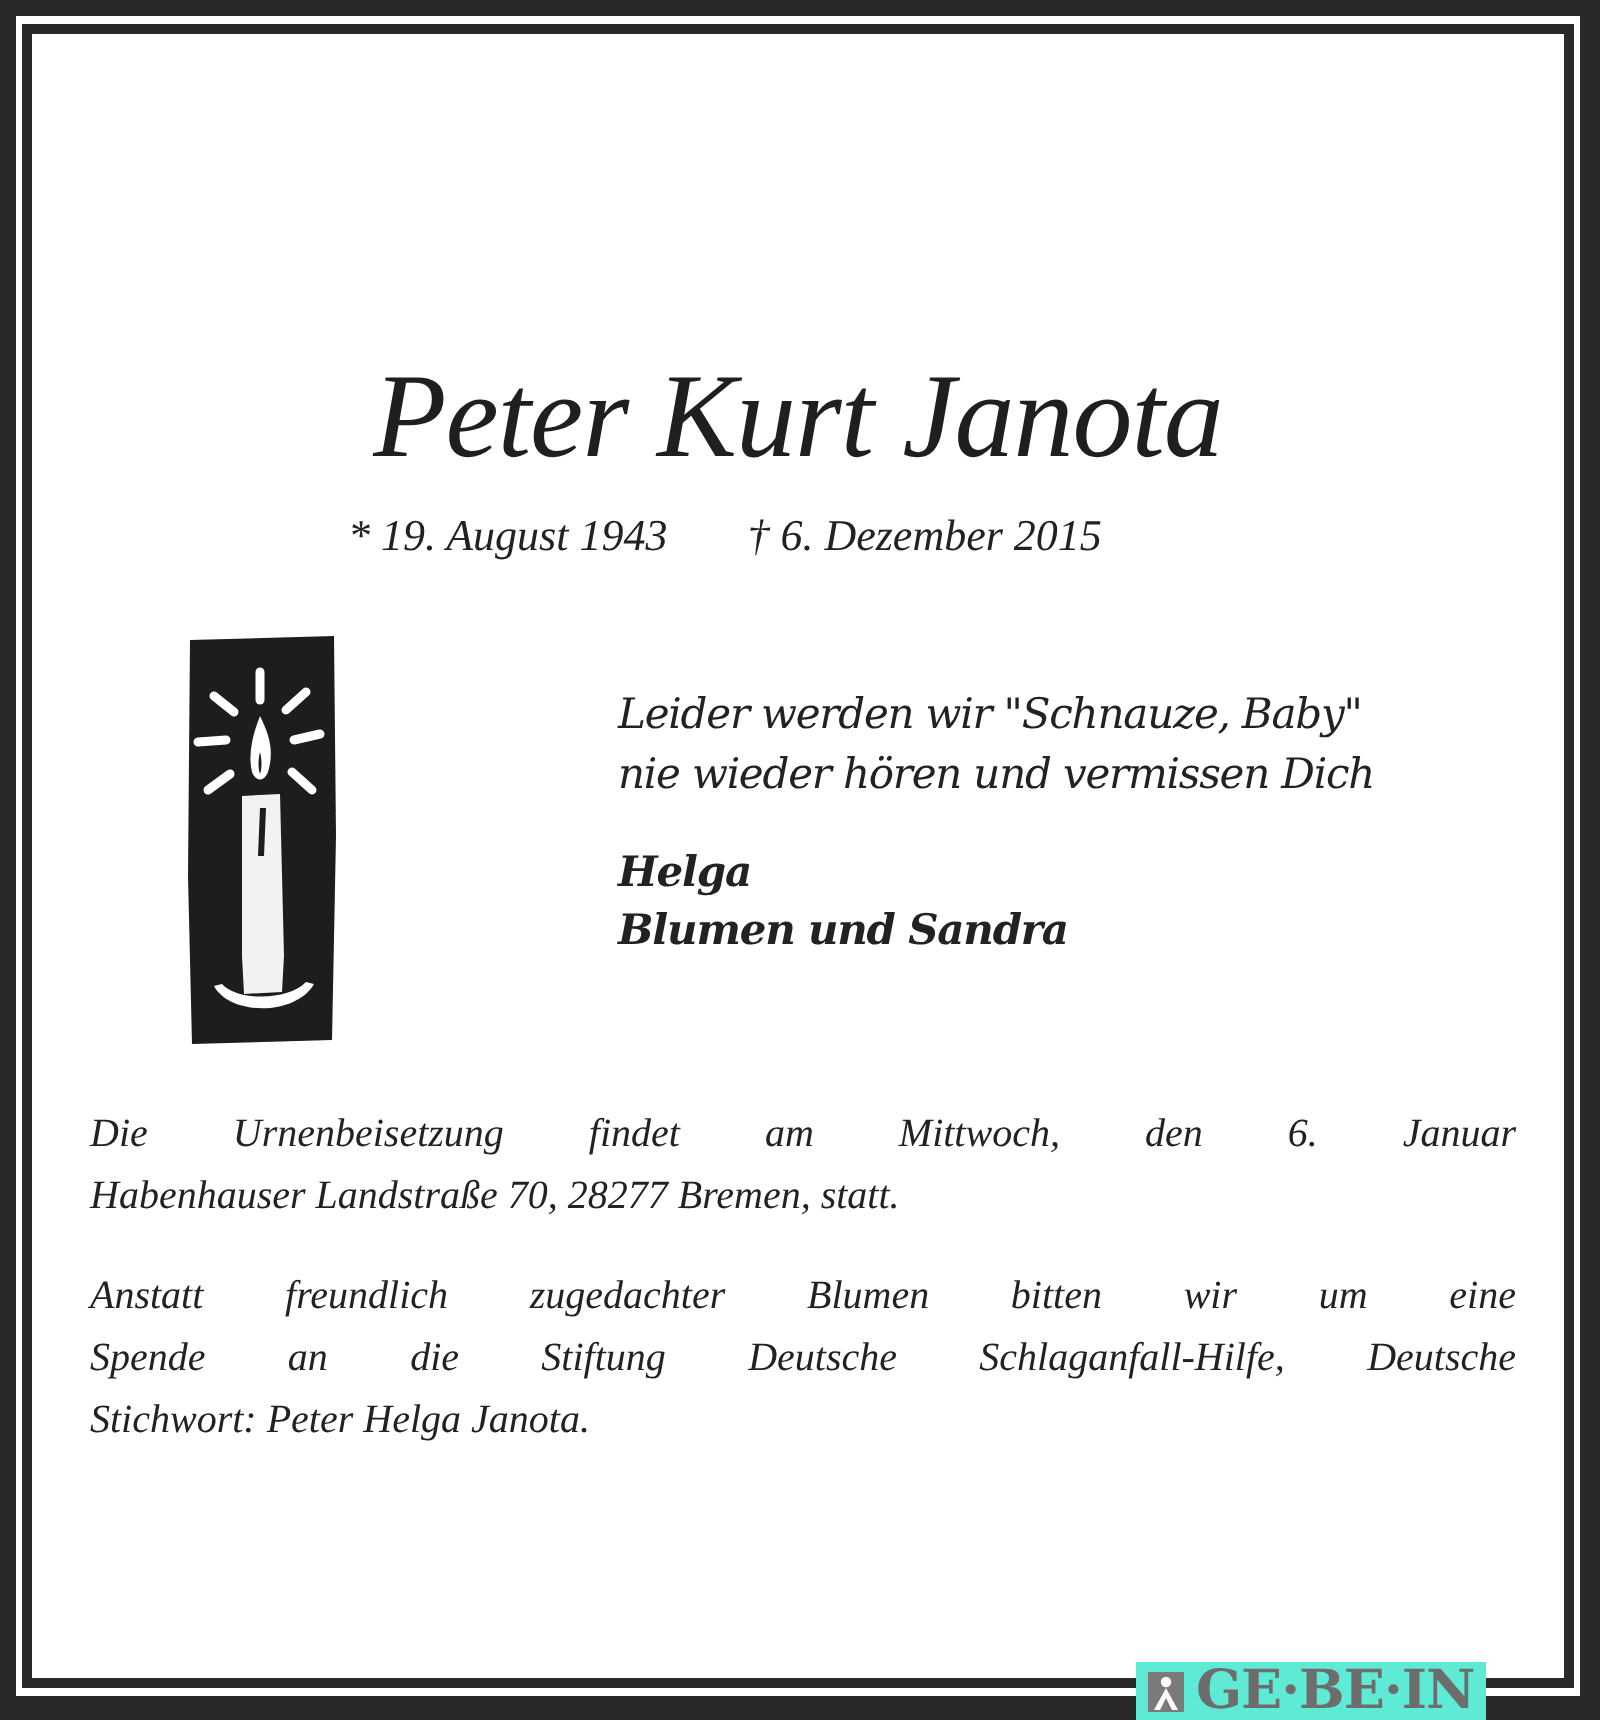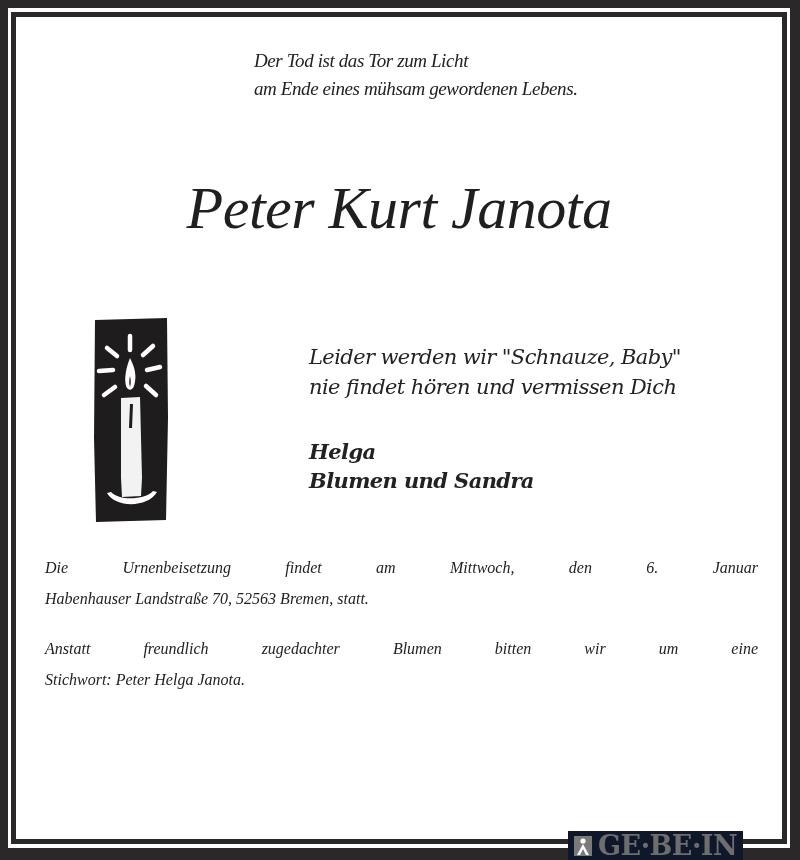--- a/index.html
+++ b/index.html
@@ -75,52 +75,52 @@
       position: absolute;
       left: 293px; top: 325px;
       font-size: 21px;
       line-height: 30px;
       font-family: "DejaVu Serif", serif;
       letter-spacing: -0.6px;
     }
     .message div { white-space: nowrap; }
     .signers {
       position: absolute;
-      left: 293px; top: 420px;
+      left: 293px; top: 404px;
       font-size: 21px;
       line-height: 29px;
       font-weight: bold;
       font-family: "DejaVu Serif", serif;
       letter-spacing: -0.6px;
     }
     .signers div { white-space: nowrap; }
     .para {
       position: absolute;
       left: 29px;
       width: 713px;
-      font-size: 16px;
+      font-size: 20px;
       line-height: 31px;
       font-family: "Liberation Serif", serif;
       text-align: justify;
       text-align-last: left;
     }
     .para1 { top: 535px; }
     .para2 { top: 616px; }
     .para .line {
       display: block;
       text-align: justify;
       text-align-last: justify;
       white-space: nowrap;
     }
     .para .line.last { text-align-last: left; }
     .logo {
       position: absolute;
       left: 568px; top: 831px;
       height: 29px;
-      background: #0f172a;
+      background: #5eead4;
       padding: 0 6px 0 6px;
       display: flex;
       align-items: center;
     }
     .logo-mark {
       width: 18px; height: 20px;
       margin-right: 6px;
     }
     .logo-text {
       font-family: "DejaVu Serif", serif;
@@ -134,27 +134,26 @@
   </style>
 </head>
 <body>
 
 <div class="outer-frame"></div>
 <div class="white-line"></div>
 <div class="inner-border"></div>
 
 <div class="content">
 
-  <div class="motto">
-    <div>Der Tod ist das Tor zum Licht</div>
-    <div>am Ende eines mühsam gewordenen Lebens.</div>
-  </div>
 
   <div class="name">Peter Kurt Janota</div>
 
+  <div class="dates">
+    <span class="birth">* 19. August 1943</span><span class="death">† 6. Dezember 2015</span>
+  </div>
 
   <svg class="candle" viewBox="0 0 76 204" xmlns="http://www.w3.org/2000/svg">
     <path d="M2 2 L74 0 L75 100 L73 202 L3 204 L1 120 Z" fill="#1e1c1d"></path>
 
     <g stroke="#ffffff" stroke-width="4.5" stroke-linecap="round" fill="none">
       <line x1="37" y1="18" x2="37" y2="32"></line>
       <line x1="14" y1="30" x2="24" y2="38"></line>
       <line x1="60" y1="28" x2="50" y2="37"></line>
       <line x1="6" y1="53" x2="20" y2="52"></line>
       <line x1="54" y1="52" x2="67" y2="49"></line>
@@ -166,35 +165,36 @@
     <path d="M37 58 C38 62 38 66 37 69 C36 66 36 62 37 58 Z" fill="#1e1c1d"></path>
 
     <path d="M28 80 L47 79 L49 160 L48 178 L29 179 L28 160 Z" fill="#f2f2f2"></path>
     <path d="M37 86 L40 86 L39 110 L36 110 Z" fill="#1e1c1d"></path>
 
     <path d="M14 175 C22 190 55 190 64 174 L60 173 C52 182 26 183 18 174 Z" fill="#ffffff"></path>
   </svg>
 
   <div class="message">
     <div>Leider werden wir "Schnauze, Baby"</div>
-    <div>nie findet hören und vermissen Dich</div>
+    <div>nie wieder hören und vermissen Dich</div>
   </div>
 
   <div class="signers">
     <div>Helga</div>
     <div>Blumen und Sandra</div>
   </div>
 
   <div class="para para1">
     <span class="line">Die Urnenbeisetzung findet am Mittwoch, den 6. Januar</span>
-    <span class="line last">Habenhauser Landstraße 70, 52563 Bremen, statt.</span>
+    <span class="line last">Habenhauser Landstraße 70, 28277 Bremen, statt.</span>
   </div>
 
   <div class="para para2">
     <span class="line">Anstatt freundlich zugedachter Blumen bitten wir um eine</span>
+    <span class="line">Spende an die Stiftung Deutsche Schlaganfall-Hilfe, Deutsche</span>
     <span class="line last">Stichwort: Peter Helga Janota.</span>
   </div>
 
 </div>
 
 <div class="logo">
   <svg class="logo-mark" viewBox="0 0 18 20" xmlns="http://www.w3.org/2000/svg">
     <rect x="0" y="0" width="18" height="20" fill="#7a7a7a"></rect>
     <circle cx="9" cy="5" r="2.6" fill="#ffffff"></circle>
     <path d="M9 8 L15 19 L12 19 L9 13 L6 19 L3 19 Z" fill="#ffffff"></path>

